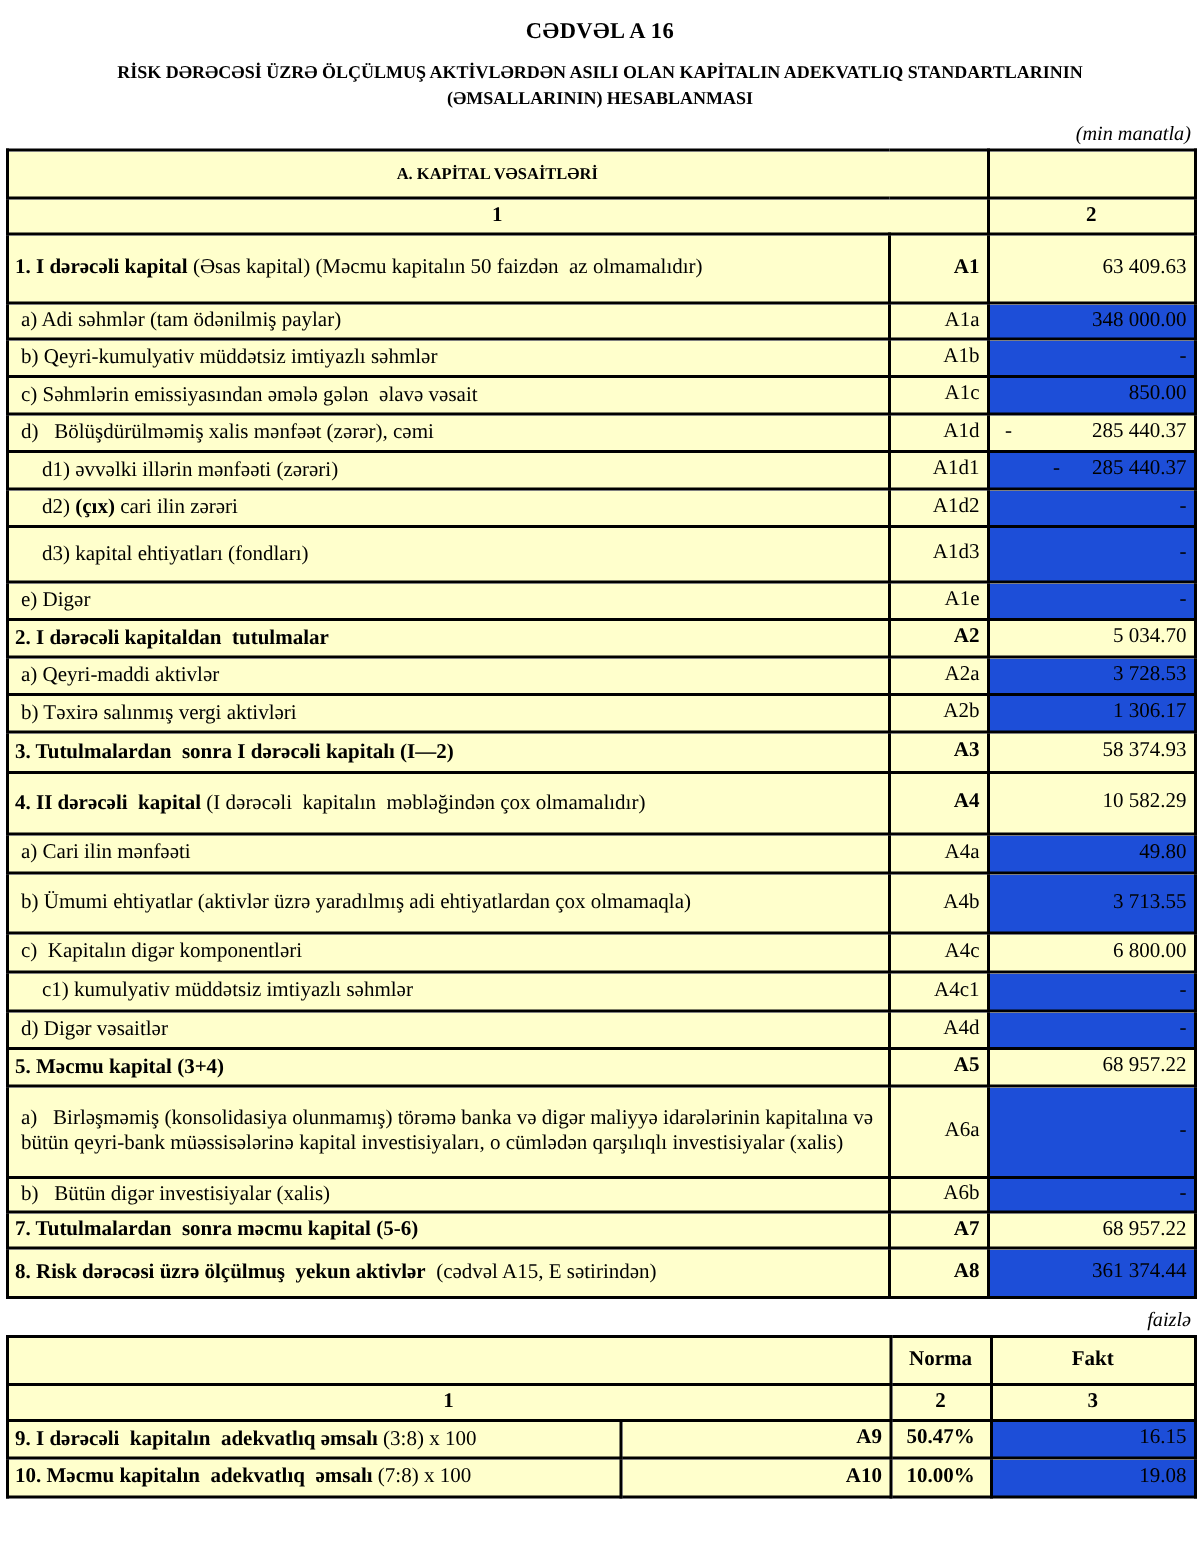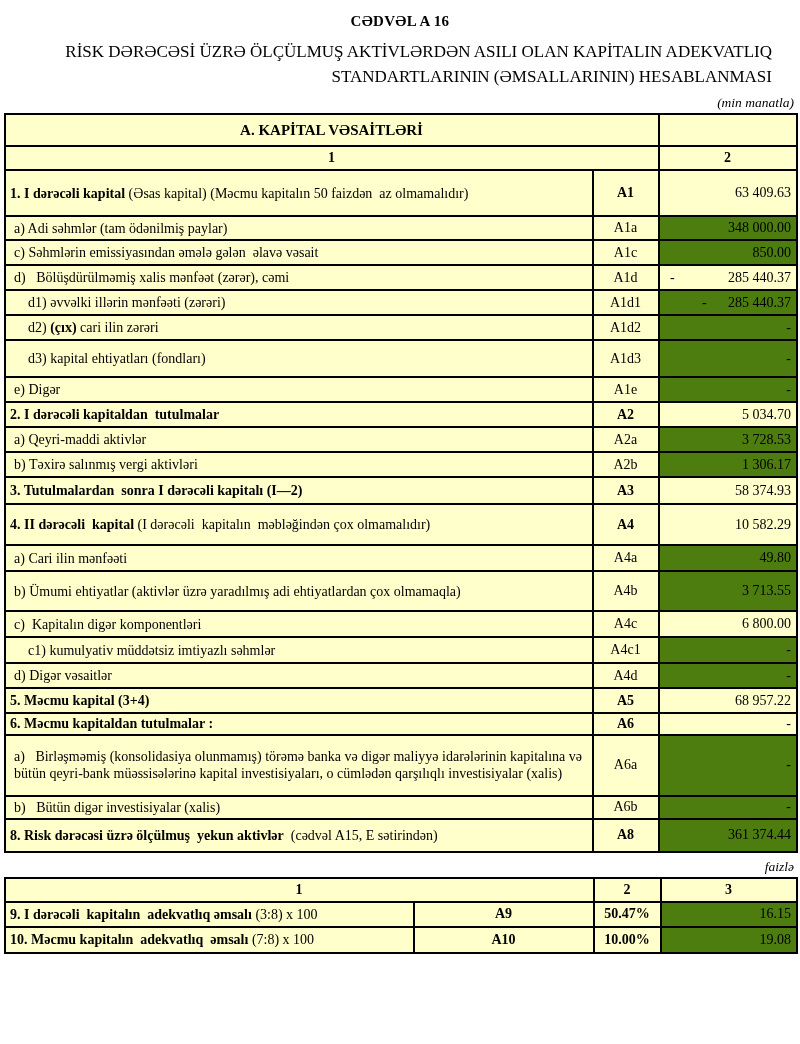--- a/index.html
+++ b/index.html
@@ -2,41 +2,41 @@
 <html><head>
 <meta charset="utf-8">
 <style>
   html,body { margin:0; padding:0; }
   body {
     width:800px; height:1044px; background:#ffffff; color:#000000;
     font-family:"Liberation Serif", serif; overflow:hidden;
   }
   .doc-title { text-align:center; font-weight:bold; font-size:15px; padding-top:13px; letter-spacing:0.3px; }
   .doc-subtitle {
-    text-align:right; font-weight:normal; font-size:17px; line-height:1.45;
+    text-align:center; font-weight:bold; font-size:12px; line-height:1.45;
     margin-top:10px; padding:0 28px;
   }
   .note { text-align:right; font-style:italic; font-size:13.5px; padding-right:6px; }
   .note-top { margin-top:6px; margin-bottom:2px; }
   .note-mid { margin-top:6px; margin-bottom:2px; }
 
   table { border-collapse:collapse; table-layout:fixed; width:792px; margin-left:4px; }
   td {
     border:2px solid #000; background:#FFFFCC; font-size:14px;
     padding:1px 5px 1px 4px; vertical-align:middle; overflow:hidden;
   }
-  td.w { background:#4d7c0f;padding-left:36px; }
+  td.w { background:#1d4ed8;padding-left:36px; }
   .b { font-weight:bold; }
-  .hdr-cell { text-align:center; font-weight:bold; font-size:15px; height:28px; }
+  .hdr-cell { text-align:center; font-weight:bold; font-size:11px; height:28px; }
   .colnum { text-align:center; font-weight:bold; height:20px; }
   .lab { white-space:pre-wrap; line-height:1.25; }
   .ind0 { padding-left:4px; }
   .ind1 { padding-left:8px; }
   .ind2 { padding-left:22px; }
-  .code { text-align:center; }
+  .code { text-align:right; }
   .val { text-align:right; padding-right:5px; }
   .norma { text-align:center; font-weight:bold; }
   .minus { float:left; padding-left:6px; }
 </style>
 </head>
 <body>
 
 <div class="doc-title">CƏDVƏL A 16</div>
 <div class="doc-subtitle">RİSK DƏRƏCƏSİ ÜZRƏ ÖLÇÜLMUŞ AKTİVLƏRDƏN ASILI OLAN KAPİTALIN ADEKVATLIQ STANDARTLARININ (ƏMSALLARININ) HESABLANMASI</div>
 <div class="note note-top">(min manatla)</div>
@@ -62,20 +62,25 @@
         <td class="lab ind0"><span class="b">1. I dərəcəli kapital</span><span> (Əsas kapital) (Məcmu kapitalın 50 faizdən  az olmamalıdır)</span></td>
         <td class="code b">A1</td>
         <td class="val">63 409.63</td>
       </tr>
       <tr style="height: 24px; border-radius: 10px;">
         <td class="lab ind1"><span>a) Adi səhmlər (tam ödənilmiş paylar)</span></td>
         <td class="code">A1a</td>
         <td class="val w">348 000.00</td>
       </tr>
       <tr style="height: 25px;">
+        <td class="lab ind1"><span>b) Qeyri-kumulyativ müddətsiz imtiyazlı səhmlər</span></td>
+        <td class="code">A1b</td>
+        <td class="val w">-</td>
+      </tr>
+      <tr style="height: 25px;">
         <td class="lab ind1"><span>c) Səhmlərin emissiyasından əmələ gələn  əlavə vəsait</span></td>
         <td class="code">A1c</td>
         <td class="val w">850.00</td>
       </tr>
       <tr style="height: 25px;">
         <td class="lab ind1"><span>d)   Bölüşdürülməmiş xalis mənfəət (zərər), cəmi</span></td>
         <td class="code">A1d</td>
         <td class="val"><span class="minus">-</span>285 440.37</td>
       </tr>
       <tr style="height: 25px;">
@@ -146,54 +151,59 @@
       <tr style="height: 25px;">
         <td class="lab ind1"><span>d) Digər vəsaitlər</span></td>
         <td class="code">A4d</td>
         <td class="val w">-</td>
       </tr>
       <tr style="height: 25px;">
         <td class="lab ind0"><span class="b">5. Məcmu kapital (3+4)</span></td>
         <td class="code b">A5</td>
         <td class="val">68 957.22</td>
       </tr>
-      <tr style="height: 21px;">
-        <td class="lab ind0"><span class="b">6. Məcmu kapitaldan tutulmalar :</span></td>
-        <td class="code b">A6</td>
-        <td class="val">-</td>
-      </tr>
       <tr style="height: 61px;">
         <td class="lab ind1"><span>a)   Birləşməmiş (konsolidasiya olunmamış) törəmə banka və digər maliyyə idarələrinin kapitalına və bütün qeyri-bank müəssisələrinə kapital investisiyaları, o cümlədən qarşılıqlı investisiyalar (xalis)</span></td>
         <td class="code">A6a</td>
         <td class="val w">-</td>
       </tr>
       <tr style="height: 23px;">
         <td class="lab ind1"><span>b)   Bütün digər investisiyalar (xalis)</span></td>
         <td class="code">A6b</td>
         <td class="val w">-</td>
+      </tr>
+      <tr style="height: 24px;">
+        <td class="lab ind0"><span class="b">7. Tutulmalardan  sonra məcmu kapital (5-6)</span></td>
+        <td class="code b">A7</td>
+        <td class="val">68 957.22</td>
       </tr>
       <tr style="height: 33px;">
         <td class="lab ind0"><span class="b">8. Risk dərəcəsi üzrə ölçülmuş  yekun aktivlər</span><span>  (cədvəl A15, E sətirindən)</span></td>
         <td class="code b">A8</td>
         <td class="val w">361 374.44</td>
       </tr>
     </tbody>
 </table>
 
 <div class="note note-mid">faizlə</div>
 
 <table>
   <colgroup>
       <col style="width:409px">
       <col style="width:180px">
       <col style="width:67px">
       <col style="width:136px">
     </colgroup>
   <tbody>
     <tr>
+      <td colspan="2" style="height:28px"></td>
+      <td class="hdr-cell" style="font-size:14px">Norma</td>
+      <td class="hdr-cell" style="font-size:14px">Fakt</td>
+    </tr>
+    <tr>
       <td colspan="2" class="colnum">1</td>
       <td class="colnum">2</td>
       <td class="colnum">3</td>
     </tr>
   </tbody>
   <tbody>
       <tr style="height: 25px;">
         <td class="lab ind0"><span class="b">9. I dərəcəli  kapitalın  adekvatlıq əmsalı</span><span> (3:8) x 100</span></td>
         <td class="code b">A9</td>
         <td class="norma">50.47%</td>

